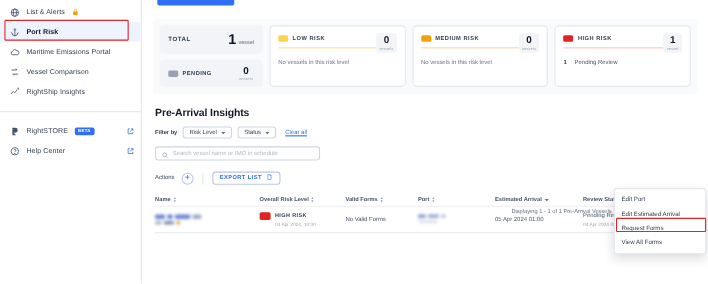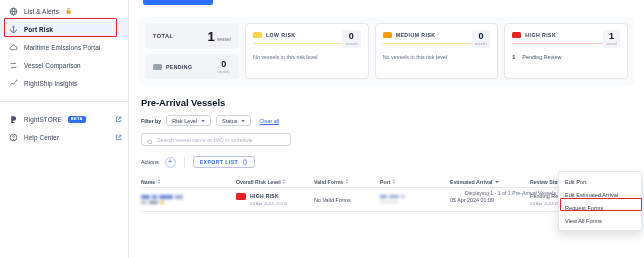--- a/index.html
+++ b/index.html
@@ -353,21 +353,21 @@
         </div>
         <div class="rc-line">
           <span class="n">1</span>
           <span>Pending Review</span>
         </div>
       </div>
     </div>
 
     <div class="section">
 
-      <div class="sec-title">Pre-Arrival Vessels</div>
+      <div class="sec-title">Pre-Arrival Insights</div>
 
       <div class="filter-row">
         <span class="filter-lbl">Filter by</span>
         <div class="chip">
           <span>Risk Level</span>
           <span class="chev"></span>
         </div>
         <div class="chip">
           <span>Status</span>
           <span class="chev"></span>

